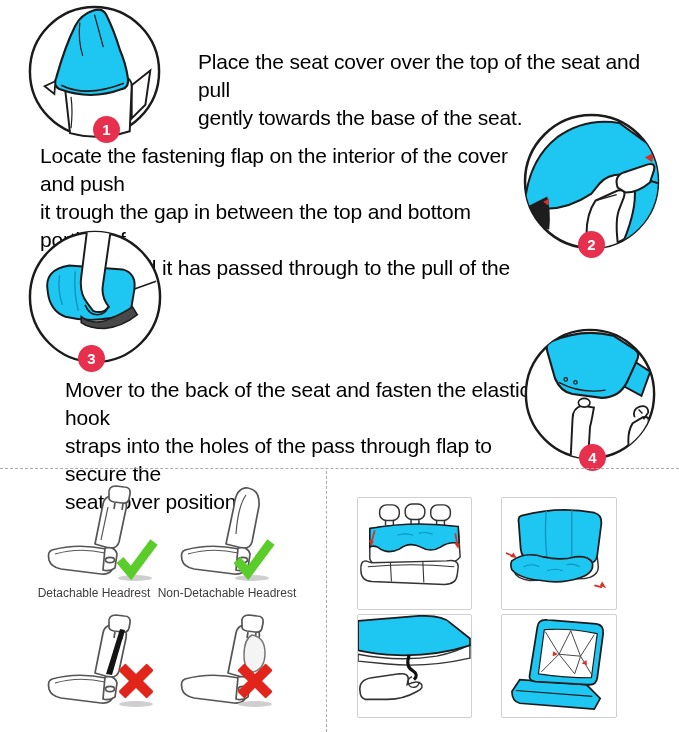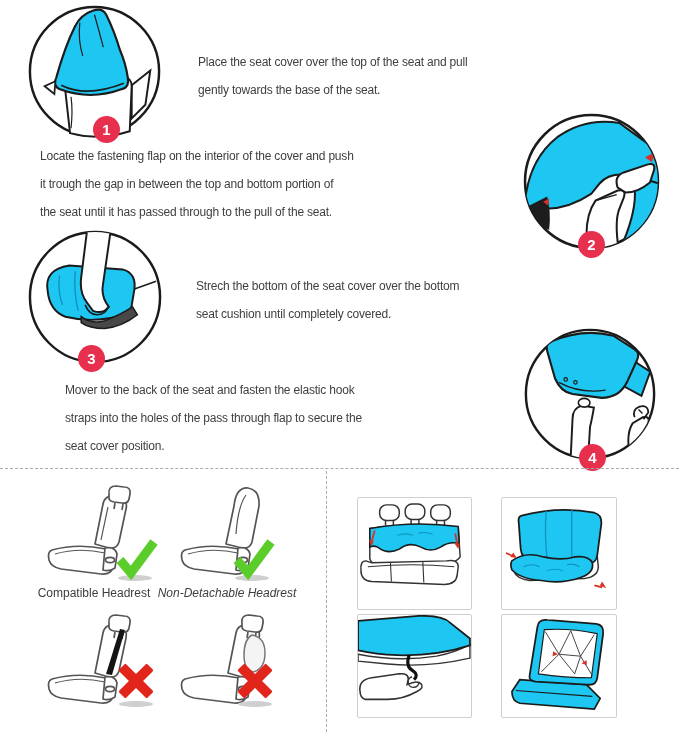--- a/index.html
+++ b/index.html
@@ -1,19 +1,19 @@
 <!DOCTYPE html>
 <html><head>
 <meta charset="utf-8">
 <style>
   html,body{margin:0;padding:0;background:#fff;}
   .page{position:relative;width:679px;height:732px;background:#fff;overflow:hidden;
         font-family:"Liberation Sans","DejaVu Sans",sans-serif;color:#3f3f3f;}
   .abs{position:absolute;}
-  .steptext{font-size:12px;line-height:28px;letter-spacing:-0.2px;white-space:pre-line;color:#404040;}
+  .steptext{font-size:21px;line-height:28px;letter-spacing:-0.2px;white-space:pre-line;color:#000000;}
   .badge{width:27px;height:27px;border-radius:50%;background:#E7304E;color:#fff;
          font-size:15px;font-weight:bold;display:flex;align-items:center;justify-content:center;
          line-height:1;}
   .hdash{left:0;top:468px;width:679px;height:0;border-top:1px dashed #ababab;}
   .vdash{left:326px;top:471px;width:0;height:261px;border-left:1px dashed #ababab;}
   .compat-label{font-size:12px;color:#3d3d3d;text-align:center;white-space:nowrap;}
   .panel{background:#fff;border:1px solid #cfcfcf;border-radius:2px;box-sizing:border-box;}
   svg{display:block;}
 </style>
 </head>
@@ -76,22 +76,20 @@
         <path d="M34 48 Q32 64 37 78" fill="none" stroke="#0f93bd" stroke-width="1.4"></path>
         <path d="M50 44 Q48 64 53 84" fill="none" stroke="#0f93bd" stroke-width="1.4"></path>
         <path d="M56 90 Q66 98 80 94 Q96 88 108 80 L113 88 Q98 100 80 102 Q64 102 56 96 Z" fill="#484848" stroke="#1b1b1b" stroke-width="1.6"></path>
         <path d="M110 62 L132 54" fill="none" stroke="#1b1b1b" stroke-width="1.6"></path>
         <path d="M62 2 L56 50 Q54 66 62 76 L68 84 Q78 88 84 80 Q76 70 78 58 L86 2 Z" fill="#fff" stroke="#1b1b1b" stroke-width="2"></path>
         <path d="M60 78 q4 10 12 10 q9 0 11 -8" fill="none" stroke="#1b1b1b" stroke-width="1.6"></path>
       </g>
     </svg>
     <div class="badge abs" style="left:52px;top:117px;">3</div>
   </div>
-  <div class="steptext abs" style="left:196px;top:272px;width:420px;">Strech the bottom of the seat cover over the bottom
-seat cushion until completely covered.</div>
 
   <div class="steptext abs" style="left:42px;top:376px;width:470px;margin-left:23px;">Mover to the back of the seat and fasten the elastic hook
 straps into the holes of the pass through flap to secure the
 seat cover position.</div>
   <div class="abs" style="left:522px;top:326px;width:136px;height:136px;">
     <svg viewBox="0 0 140 140" width="136" height="136">
       <defs>
           <clipPath id="c4clip">
             <circle cx="70" cy="70" r="66"></circle>
           </clipPath>
@@ -129,41 +127,41 @@
         <path d="M56 58 L63 25" fill="none" stroke-width="1.2"></path>
       </g>
     </svg>
   </div>
   <div class="abs" style="left:113px;top:536px;">
     <svg viewBox="0 0 48 46" width="48" height="46">
       <ellipse cx="22" cy="42" rx="17" ry="3" fill="#cfcfcf"></ellipse>
       <path d="M7 24 L18 37 L41 6" fill="none" stroke="#5BCD2A" stroke-width="9"></path>
     </svg>
   </div>
-  <div class="compat-label abs" style="left:14px;top:586px;width:160px;">Compatible Headrest</div>
+  <div class="compat-label abs" style="left:14px;top:586px;width:160px;">Detachable Headrest</div>
 
   <div class="abs" style="left:178px;top:482px;width:90px;height:100px;">
     <svg viewBox="0 0 90 100" width="90" height="100">
       <g fill="#fff" stroke="#555" stroke-width="1.7" stroke-linejoin="round">
         <path d="M48 62 L56 24 Q58 5 70 6 Q82 8 81 24 L74 60 Q72 67 64 66 Z"></path>
         <path d="M7 68 Q2 70 4 78 Q6 85 16 87 L56 92 Q66 93 68 85 L70 75 Q70 69 61 67 Q32 61 7 68 Z"></path>
         <path d="M60 66 Q70 64 72 72 L70 86 Q64 90 58 88 Z"></path>
         <ellipse cx="65" cy="78" rx="4.5" ry="2.6" fill="none"></ellipse>
         <path d="M10 72 Q34 65 60 71" fill="none" stroke-width="1.2"></path>
         <path d="M58 52 Q60 24 68 13" fill="none" stroke-width="1.2"></path>
       </g>
     </svg>
   </div>
   <div class="abs" style="left:230px;top:536px;">
     <svg viewBox="0 0 48 46" width="48" height="46">
       <ellipse cx="22" cy="42" rx="17" ry="3" fill="#cfcfcf"></ellipse>
       <path d="M7 24 L18 37 L41 6" fill="none" stroke="#5BCD2A" stroke-width="9"></path>
     </svg>
   </div>
-  <div class="compat-label abs" style="left:147px;top:586px;width:160px;font-style:italic;">Non-Detachable Headrest</div>
+  <div class="compat-label abs" style="left:147px;top:586px;width:160px;">Non-Detachable Headrest</div>
 
   <div class="abs" style="left:45px;top:611px;width:90px;height:100px;">
     <svg viewBox="0 0 90 100" width="90" height="100">
       <g fill="#fff" stroke="#555" stroke-width="1.7" stroke-linejoin="round">
         <path d="M50 62 L58 22 Q60 13 68 15 L76 17 Q83 19 81 27 L74 60 Q72 67 64 66 Z"></path>
         <path d="M64 12 Q63 4 71 4 L79 5 Q86 5 85 12 L84 17 Q83 22 77 21 L69 20 Q64 19 64 16 Z"></path>
         <path d="M70 21 L69 27 M78 22 L77 28" fill="none"></path>
         <path d="M75 18 L61 63 L67 64 L80 19 Z" fill="#141414" stroke="none"></path>
         <path d="M7 68 Q2 70 4 78 Q6 85 16 87 L56 92 Q66 93 68 85 L70 75 Q70 69 61 67 Q32 61 7 68 Z"></path>
         <path d="M60 66 Q70 64 72 72 L70 86 Q64 90 58 88 Z"></path>

